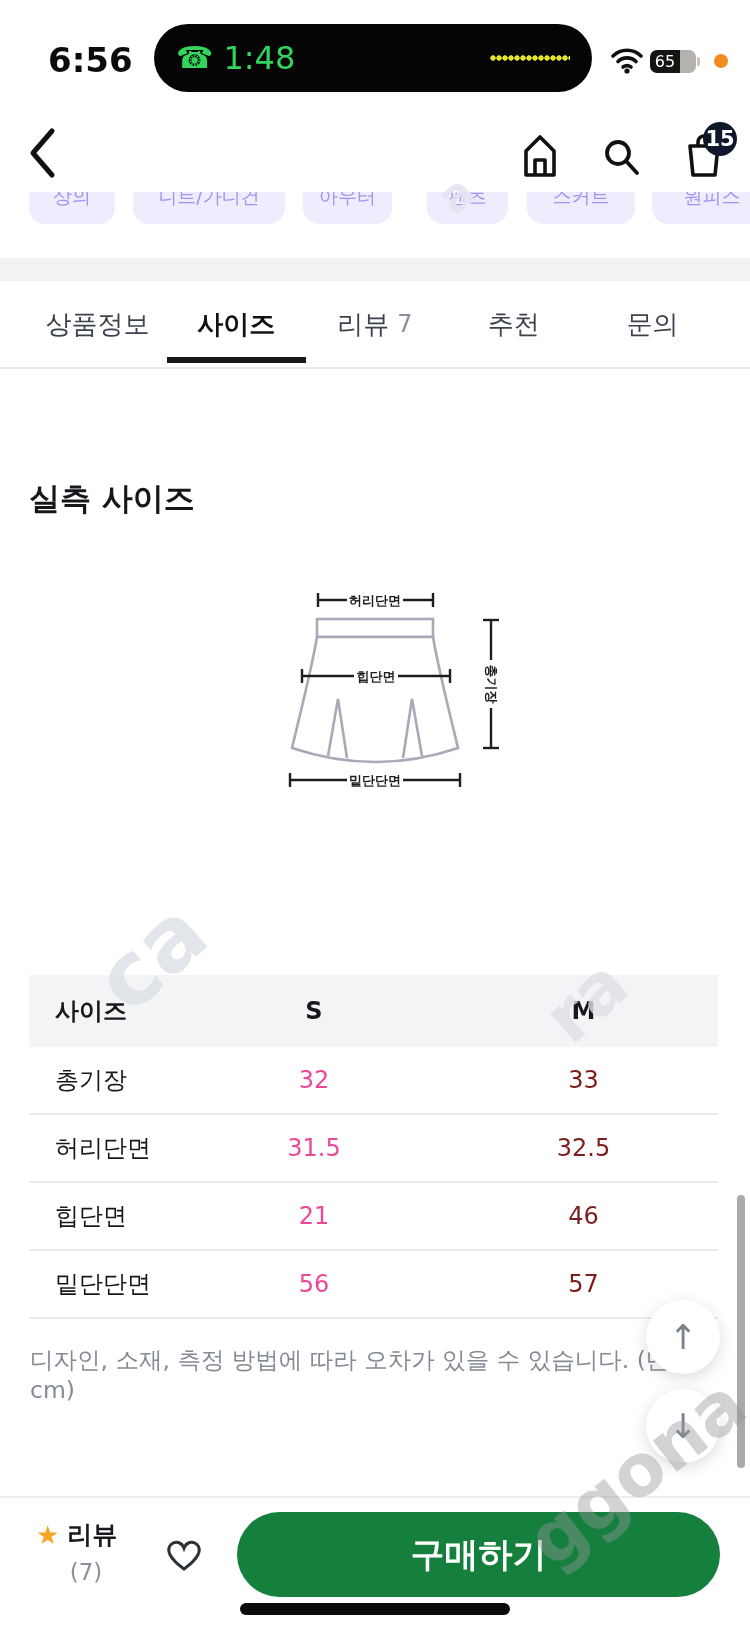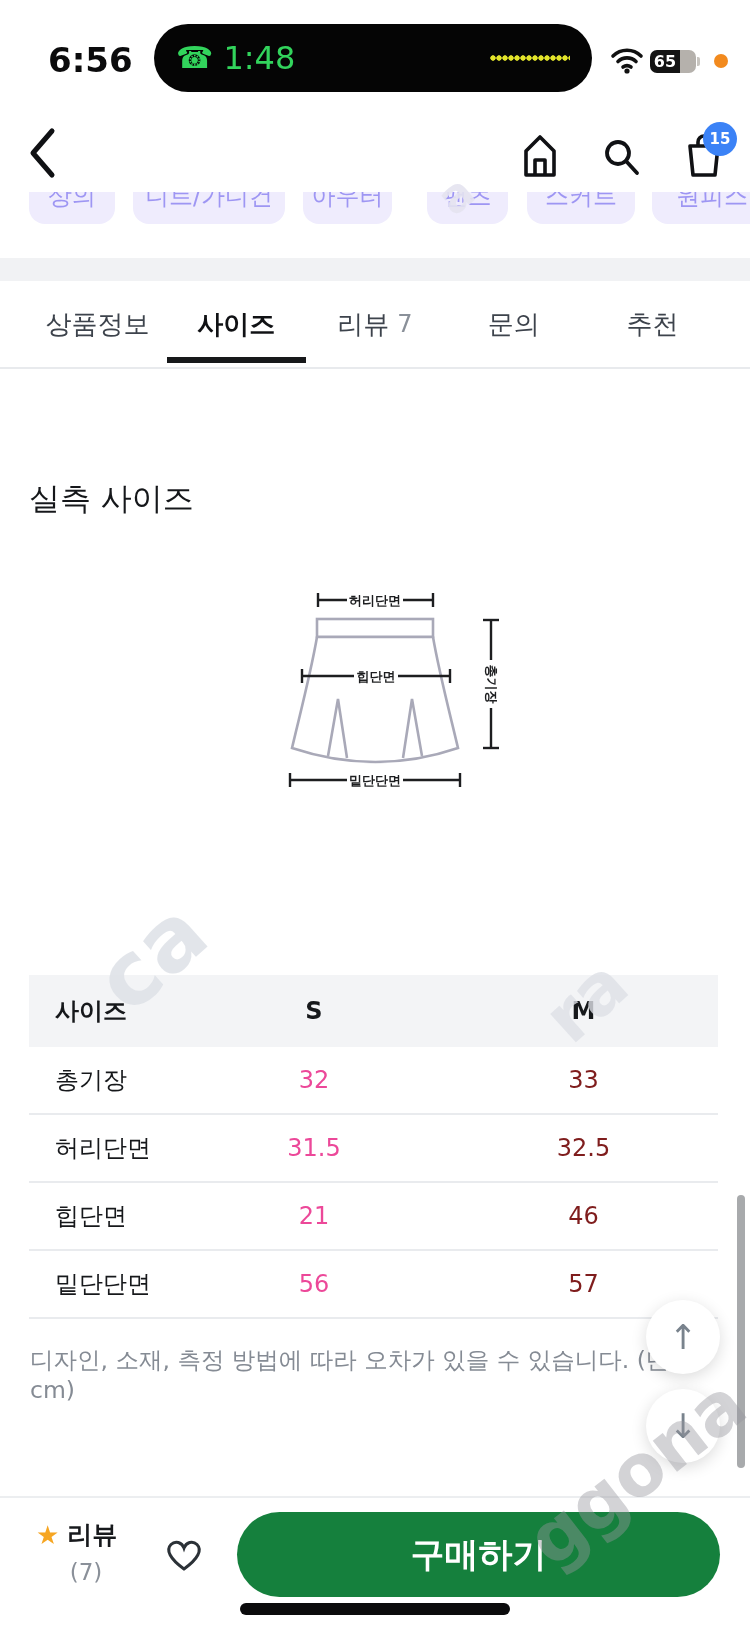--- a/index.html
+++ b/index.html
@@ -12,63 +12,63 @@
   .island{position:absolute;left:154px;top:24px;width:438px;height:68px;border-radius:34px;
           background:#050505;display:flex;align-items:center;padding:0 22px;}
   .phone-glyph{font-size:30px;color:#32d45c;line-height:1;}
   .call-dur{font-size:32px;color:#32d45c;margin-left:10px;font-weight:500;}
   .wave-dots{margin-left:auto;width:80px;height:8px;
      background-image:radial-gradient(circle,#e3e42a 2.4px,transparent 3px);
      background-size:6px 8px;background-repeat:repeat-x;}
   .wifi{position:absolute;left:610px;top:46px;}
   .battery{position:absolute;left:650px;top:50px;width:46px;height:23px;border-radius:7px;
            overflow:hidden;display:flex;}
-  .battery .pct{width:30px;background:#141414;color:#fff;font-size:16px;font-weight:700;
+  .battery .pct{width:30px;background:#141414;color:#fff;font-size:16px;font-weight:400;
            text-align:center;line-height:23px;}
   .battery .cap{flex:1;background:#b5b1ac;}
   .battery-nub{position:absolute;left:697px;top:57px;width:3px;height:9px;
            background:#c8c5c0;border-radius:0 2px 2px 0;}
   .orange-dot{position:absolute;left:714px;top:54px;width:14px;height:14px;border-radius:50%;
            background:#f28a1e;}
 
   
   .back-btn{position:absolute;left:26px;top:126px;width:34px;height:54px;cursor:pointer;}
   .nav-icon{position:absolute;cursor:pointer;}
   .home-btn{left:521px;top:133px;}
   .search-btn{left:603px;top:138px;}
   .bag-btn{left:685px;top:132px;}
   .cart-badge{position:absolute;left:703px;top:122px;width:34px;height:34px;border-radius:50%;
-      background:#3b82f6;color:#fff;font-size:15px;font-weight:700;text-align:center;
+      background:#0f172a;color:#fff;font-size:21px;font-weight:700;text-align:center;
       line-height:34px;z-index:4;}
 
   
   .chips-clip{position:absolute;left:0;top:192px;width:750px;height:32px;overflow:hidden;}
   .chips-inner{position:relative;width:780px;height:56px;margin-top:-24px;}
   .chip{position:absolute;top:0;height:56px;border-radius:16px;background:#efecfd;
-        color:#9e96f3;font-size:24px;line-height:56px;text-align:center;cursor:pointer;}
+        color:#9e96f3;font-size:19px;line-height:56px;text-align:center;cursor:pointer;}
   .chip.c1{left:29px;width:86px;}
   .chip.c2{left:133px;width:152px;}
   .chip.c3{left:303px;width:89px;}
   .chip.c4{left:427px;width:81px;}
   .chip.c5{left:527px;width:108px;}
   .chip.c6{left:652px;width:120px;}
 
   .divider-band{position:absolute;left:0;top:258px;width:750px;height:23px;background:#f1f2f4;}
 
   
   .tab-bar{position:absolute;left:0;top:281px;width:750px;height:88px;background:#fff;
       border-bottom:2px solid #e8eaed;display:flex;padding:4px 28px;}
   .tab{flex:1;position:relative;display:flex;align-items:center;justify-content:center;
       font-size:26px;color:#3d434c;cursor:pointer;white-space:nowrap;}
   .tab .cnt{color:#8a9099;margin-left:8px;font-size:24px;}
   .tab.active{color:#101114;font-weight:700;}
   .tab.active::after{content:"";position:absolute;left:0;right:0;bottom:0;height:6px;
       background:#17181a;}
 
-  .section-title{position:absolute;left:29px;top:478px;font-size:31px;font-weight:400;
+  .section-title{position:absolute;left:29px;top:478px;font-size:31px;font-weight:700;
       color:#15171a;}
 
   
   .diagram{position:absolute;left:230px;top:550px;}
   .diagram text{font-size:13px;font-weight:700;fill:#1d1e20;}
   .dim{stroke:#1d1e20;stroke-width:2.4;}
   .garment{stroke:#a9a9b8;stroke-width:2.6;fill:#fff;}
 
   
   .size-table{position:absolute;left:29px;top:975px;width:689px;}
@@ -170,24 +170,24 @@
         <span>상품정보</span>
       </div>
     <div class="tab active">
         <span>사이즈</span>
       </div>
     <div class="tab">
         <span>리뷰</span>
         <span class="cnt">7</span>
       </div>
     <div class="tab">
+        <span>추천</span>
+      </div>
+    <div class="tab">
         <span>문의</span>
-      </div>
-    <div class="tab">
-        <span>추천</span>
       </div>
   </div>
 
   <div class="section-title">실측 사이즈</div>
 
   <svg class="diagram" width="300" height="250" viewBox="0 0 300 250">
 
     <rect class="garment" x="87" y="69" width="116" height="18"></rect>
     <path class="garment" d="M87,87 L203,87 C209,122 219,160 228,198 Q146,226 62,198 C71,160 81,122 87,87 Z"></path>
     <path class="garment" d="M98,206 L108,149 L117,208" fill="none"></path>

